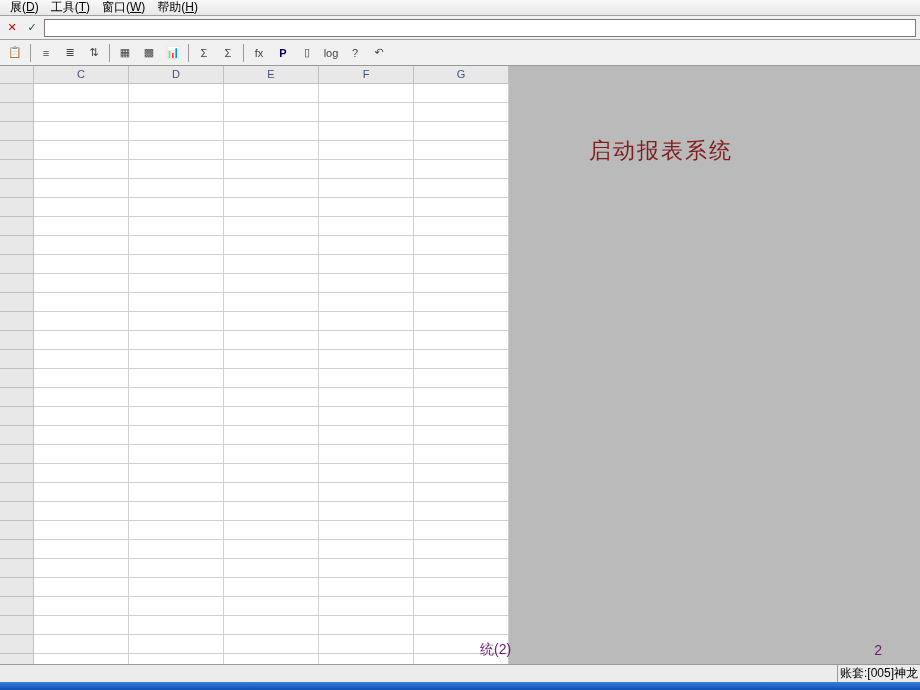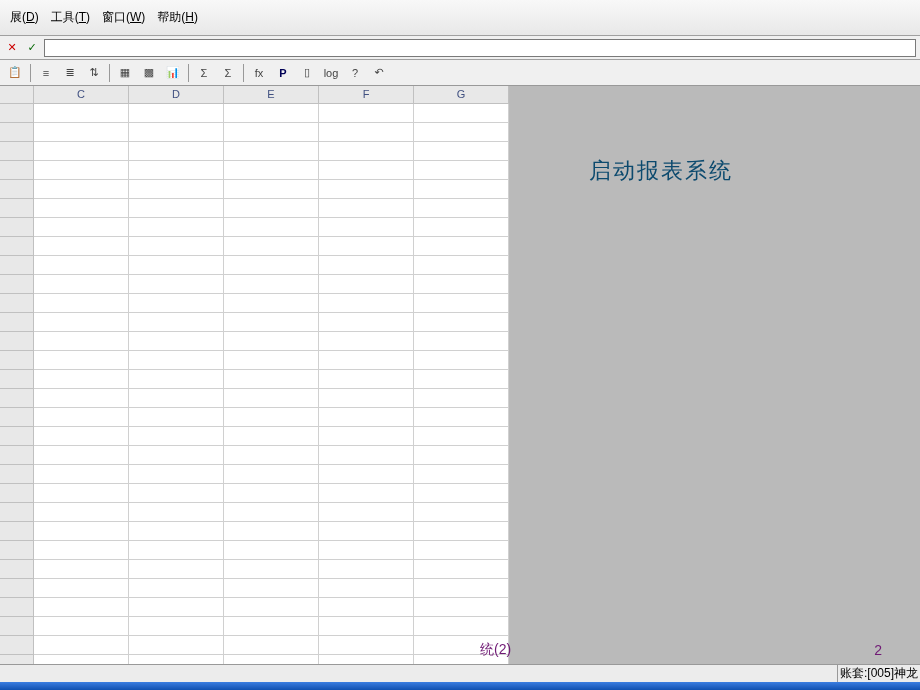--- a/index.html
+++ b/index.html
@@ -1,36 +1,36 @@
 <!DOCTYPE html>
 <html><head>
   <meta charset="utf-8">
   <style>
     * { margin: 0; padding: 0; box-sizing: border-box; }
     body { font-family: "SimSun", "宋体", sans-serif; font-size: 12px; background: #b9b9b9; width: 920px; height: 690px; overflow: hidden; position: relative; }
     
-    .menubar { background: linear-gradient(#f8f8f8, #e8e8e8); height: 36px; display: flex; align-items: center; padding: 0 4px; border-bottom: 1px solid #a0a0a0; }
+    .menubar { background: linear-gradient(#f8f8f8, #e8e8e8); height: 16px; display: flex; align-items: center; padding: 0 4px; border-bottom: 1px solid #a0a0a0; }
     .menu-item { padding: 2px 6px; cursor: pointer; }
     .menu-underline { text-decoration: underline; }
     
     .formula-row { background: #f0f0f0; height: 24px; display: flex; align-items: center; padding: 2px 4px; border-bottom: 1px solid #a0a0a0; gap: 4px; }
     .fx-cancel, .fx-confirm { width: 16px; height: 16px; display: inline-flex; align-items: center; justify-content: center; font-size: 11px; cursor: pointer; }
     .fx-cancel { color: #c00; }
     .fx-confirm { color: #060; }
     .formula-input { flex: 1; height: 18px; border: 1px solid #7a7a7a; background: #fff; padding: 0 2px; font-size: 12px; }
     
     .toolbar { background: #f0f0f0; height: 26px; display: flex; align-items: center; padding: 2px 4px; border-bottom: 1px solid #999; gap: 2px; }
     .tool-btn { width: 22px; height: 20px; display: inline-flex; align-items: center; justify-content: center; border: 1px solid transparent; cursor: pointer; font-size: 11px; color: #444; }
     .tool-sep { width: 1px; height: 18px; background: #999; margin: 0 2px; }
     .tool-btn.bold { font-weight: bold; color: #005; }
     
     .workspace { display: flex; height: 602px; }
     .spreadsheet { width: 509px; background: #fff; overflow: hidden; }
     .side-panel { flex: 1; background: #bababa; position: relative; }
-    .side-title { position: absolute; top: 70px; left: 80px; color: #0c4a6e; font-size: 22px; font-family: "SimSun", serif; letter-spacing: 2px; }
+    .side-title { position: absolute; top: 70px; left: 80px; color: #7f1d1d; font-size: 22px; font-family: "SimSun", serif; letter-spacing: 2px; }
     
     .col-headers { display: flex; background: #e8e8e8; border-bottom: 1px solid #c0c0c0; height: 18px; }
     .row-header-spacer { width: 34px; border-right: 1px solid #c0c0c0; background: #e8e8e8; }
     .col-header { width: 95px; text-align: center; border-right: 1px solid #c0c0c0; color: #405080; font-size: 11px; line-height: 17px; cursor: pointer; }
     .grid-body { }
     .grid-row { display: flex; height: 19px; }
     .row-header { width: 34px; background: #e8e8e8; border-right: 1px solid #c0c0c0; border-bottom: 1px solid #c0c0c0; text-align: center; font-size: 11px; color: #405080; line-height: 18px; cursor: pointer; }
     .cell { width: 95px; border-right: 1px solid #d0d0d0; border-bottom: 1px solid #d0d0d0; background: #fff; cursor: cell; }
     
     .footer-overlay { position: absolute; bottom: 30px; left: 0; right: 0; height: 20px; display: flex; align-items: center; color: #701a75; font-size: 14px; pointer-events: none; }

